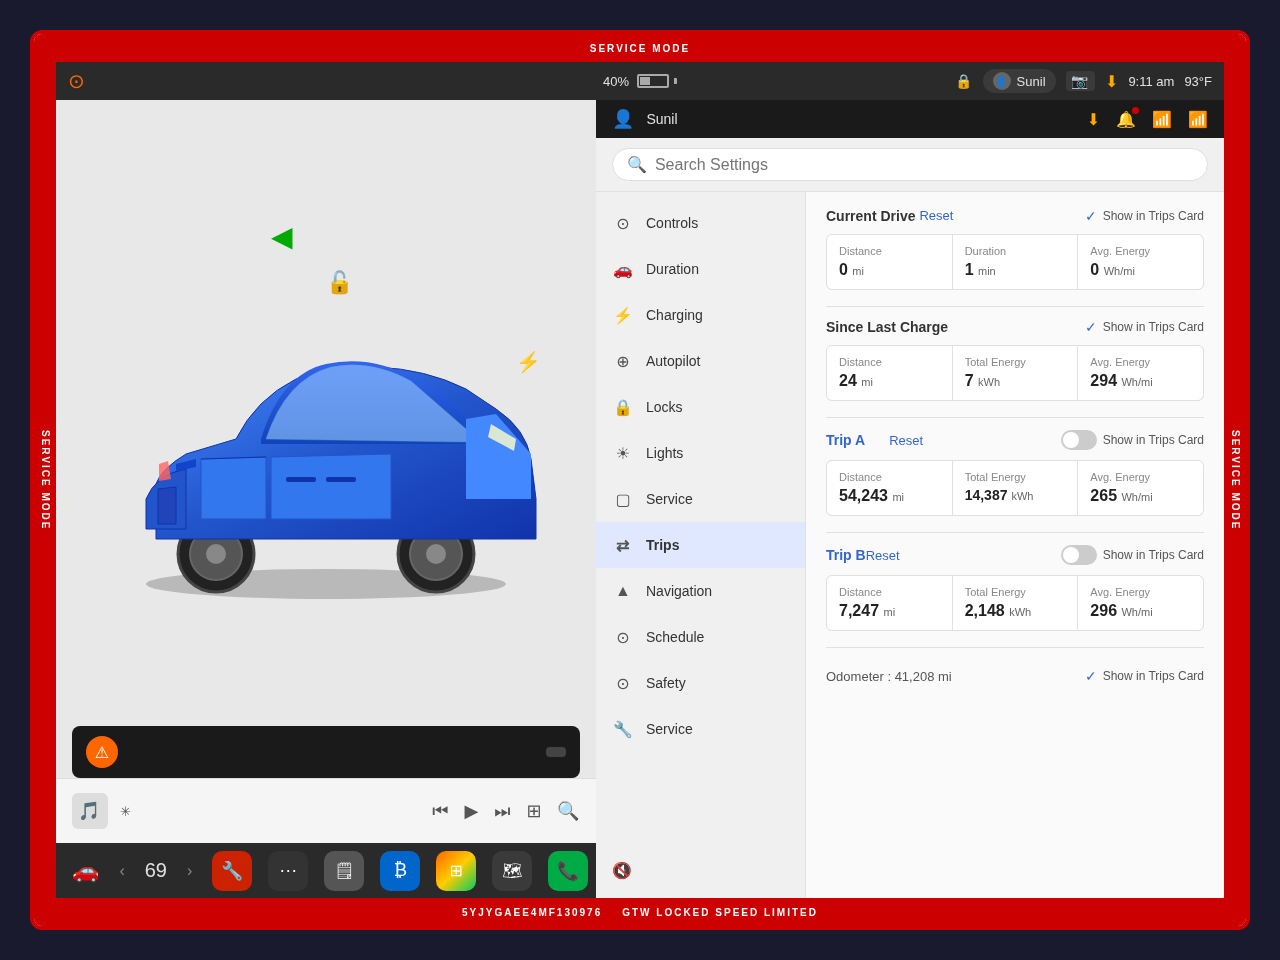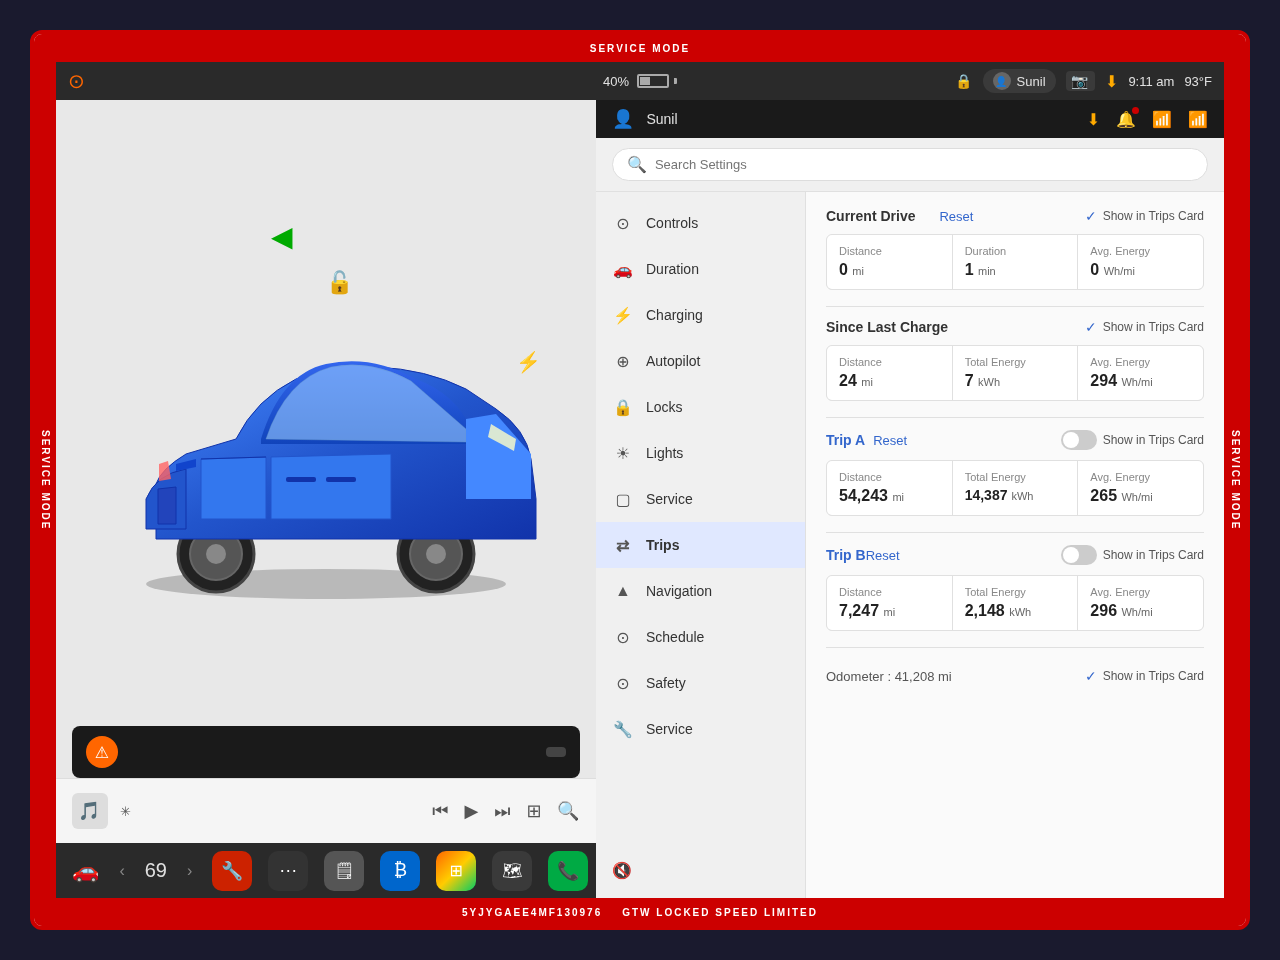--- a/index.html
+++ b/index.html
@@ -439,21 +439,21 @@
       align-items: center;
       gap: 8px;
       background: white;
       border-radius: 20px;
       padding: 6px 14px;
       border: 1px solid #ddd;
     }
     .search-input-box input {
       border: none;
       outline: none;
-      font-size: 13px;
+      font-size: 16px;
       color: #b91c1c;
       background: transparent;
       width: 100%;
     }
 
     
     .settings-content {
       display: flex;
       flex: 1;
       overflow: hidden;
@@ -838,21 +838,21 @@
             <div class="menu-item">
               <div class="menu-icon">🔧</div>
               <span class="menu-label">Service</span>
             </div>
           </div>
 
           <div class="settings-detail">
 
             <div class="trip-section">
               <div class="section-header">
-                <div style="display:flex;align-items:flex-end;gap:24px;">
+                <div style="display:flex;align-items:flex-start;gap:4px;">
                   <span class="section-title">Current Drive</span>
                   <button class="reset-btn">Reset</button>
                 </div>
                 <div class="show-trips-label">
                   <span class="check-icon">✓</span>
                   <span>Show in Trips Card</span>
                 </div>
               </div>
               <div class="trip-stats-grid">
                 <div class="stat-cell">
@@ -893,21 +893,21 @@
                   <div class="stat-label">Avg. Energy</div>
                   <div class="stat-value">294 <span class="stat-unit">Wh/mi</span></div>
                 </div>
               </div>
             </div>
 
             <div class="section-divider"></div>
 
             <div class="trip-section">
               <div class="section-header">
-                <div style="display:flex;gap:8px;">
+                <div style="display:flex;gap:24px;">
                   <span class="section-title" style="color:#3366cc;">Trip A</span>
                   <button class="reset-btn">Reset</button>
                 </div>
                 <div class="show-trips-label">
                   <div class="trip-toggle"></div>
                   <span>Show in Trips Card</span>
                 </div>
               </div>
               <div class="trip-stats-grid">
                 <div class="stat-cell">

